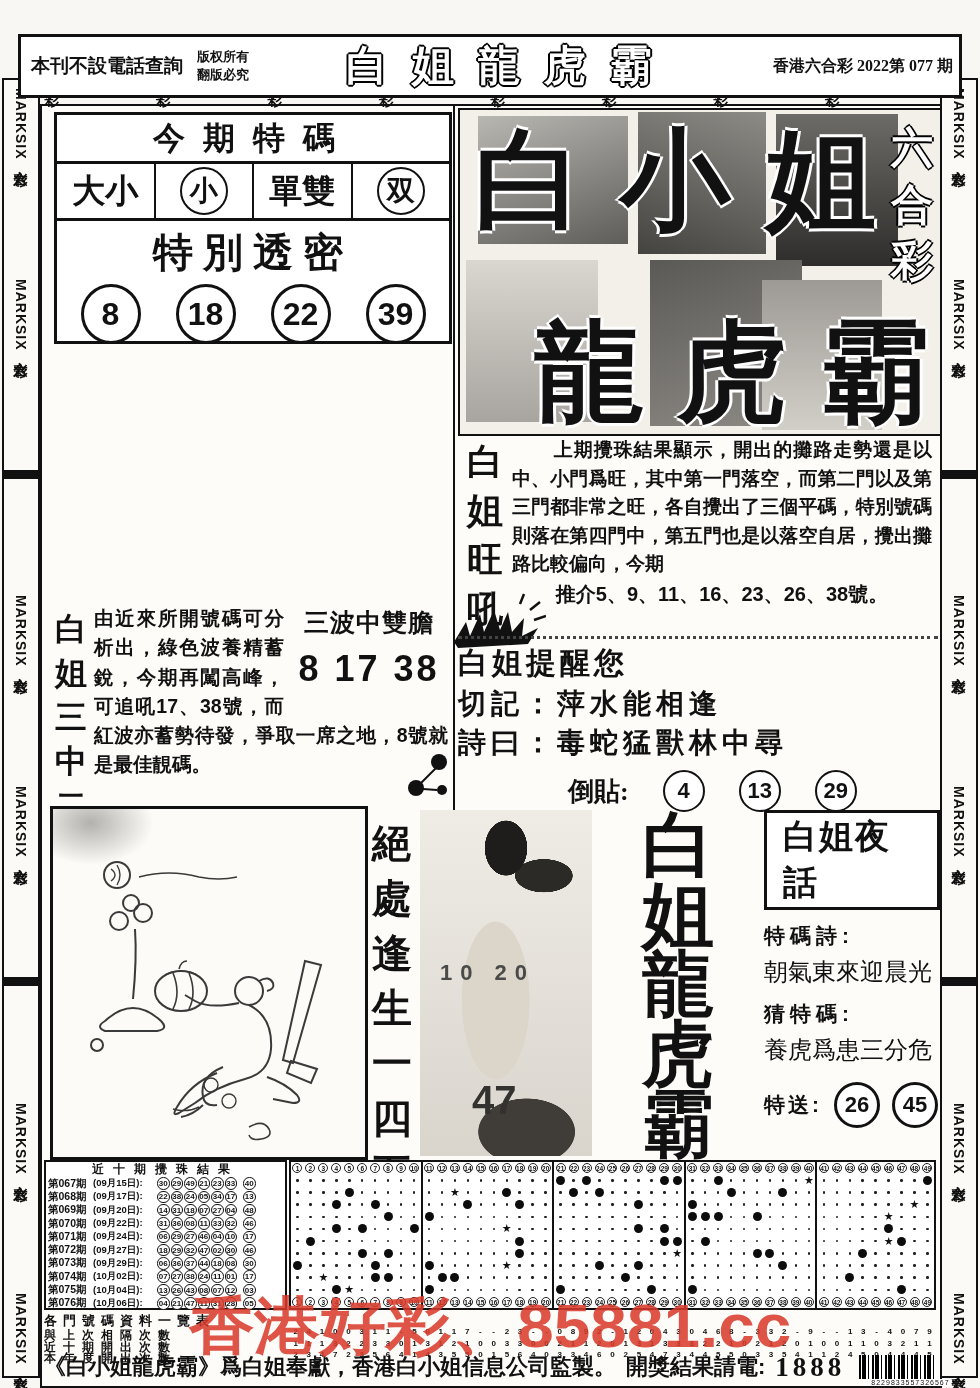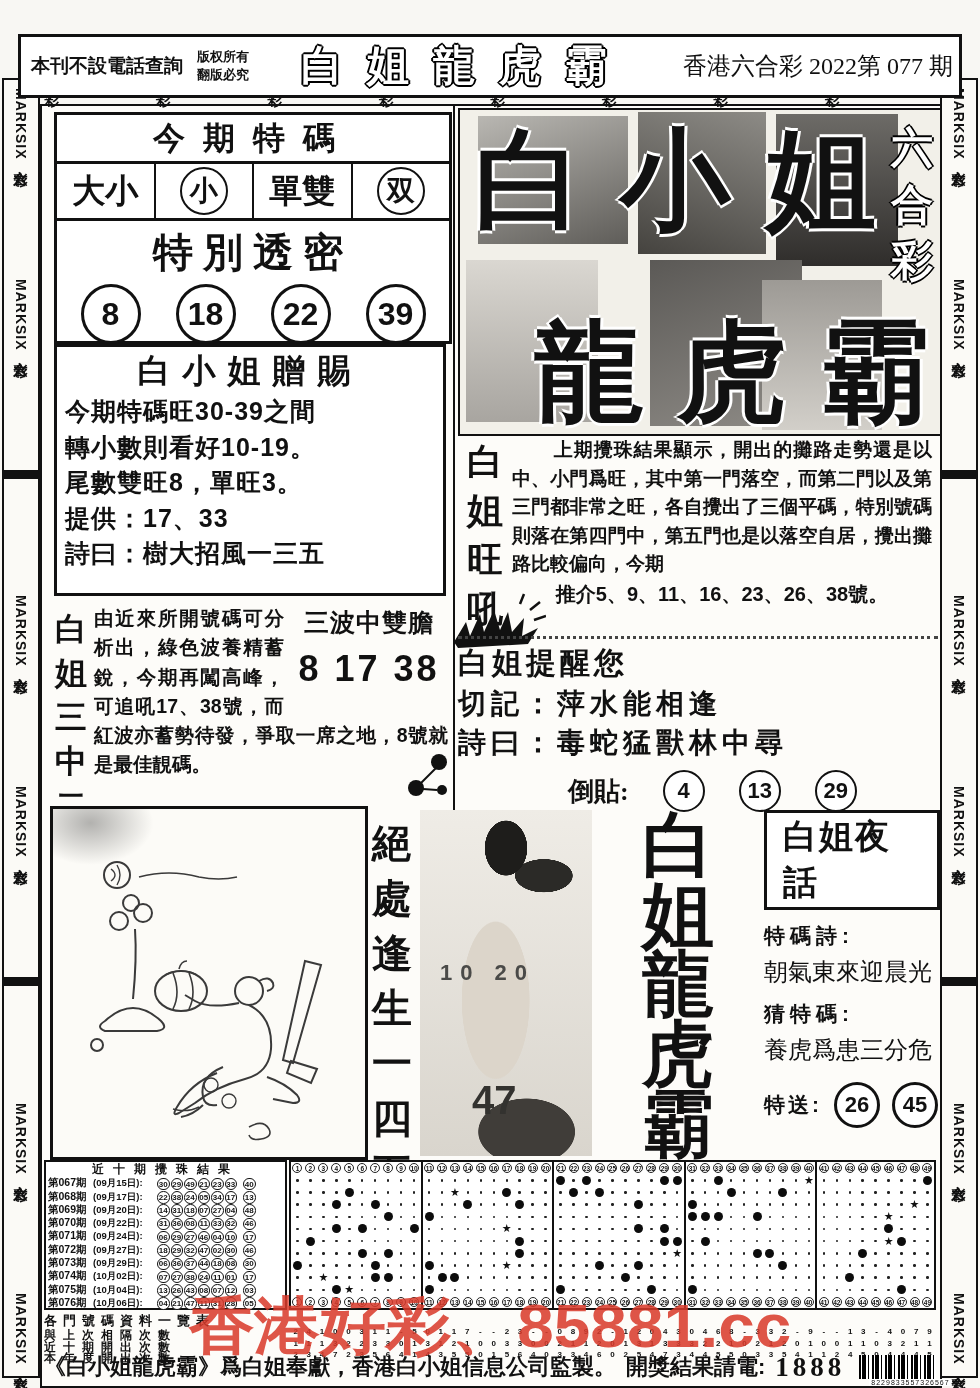--- a/index.html
+++ b/index.html
@@ -13,21 +13,21 @@
   .vtext{writing-mode:vertical-rl;text-orientation:mixed;font-weight:bold;font-size:14px;letter-spacing:1px;white-space:nowrap;}
   .strip .seg-bar{width:100%;height:9px;background:#111;}
   
   .header-box{position:absolute;left:18px;top:34px;width:938px;height:58px;border:3px solid #111;background:#fff;
               display:flex;align-items:center;z-index:6;}
   .notice{font-size:19px;font-weight:bold;margin-left:10px;white-space:nowrap;}
   .copyright{font-size:13px;font-weight:bold;margin-left:14px;line-height:1.35;white-space:nowrap;}
   .main-title{flex:1;text-align:center;font-size:42px;font-weight:bold;letter-spacing:24px;
               font-family:"Liberation Serif","DejaVu Serif",serif;color:#fff;
               text-shadow:-2px 0 #000,2px 0 #000,0 -2px #000,0 2px #000,-1px -1px #000,1px 1px #000,1px -1px #000,-1px 1px #000;}
-  .issue{font-size:24px;font-weight:normal;margin-right:6px;white-space:nowrap;font-family:"Liberation Serif","DejaVu Serif",serif;}
+  .issue{font-size:16px;font-weight:bold;margin-right:6px;white-space:nowrap;font-family:"Liberation Serif","DejaVu Serif",serif;}
   .marksix-row{position:absolute;left:44px;top:80px;width:892px;height:22px;display:flex;justify-content:space-between;
                align-items:center;font-weight:900;font-size:15px;z-index:4;}
   .frame{position:absolute;left:40px;top:104px;width:898px;height:1280px;border:2px solid #111;background:#fdfcf9;z-index:1;}
   .divider-v{position:absolute;left:453px;top:106px;width:2px;height:1050px;background:#111;z-index:2;}
   .abs{position:absolute;z-index:3;}
   
   .boxA{left:54px;top:112px;width:392px;height:226px;border:3px solid #111;background:#fff;}
   .boxA-title{font-size:32px;font-weight:900;text-align:center;letter-spacing:18px;border-bottom:3px solid #111;height:46px;line-height:46px;}
   .boxA-row{display:flex;height:54px;border-bottom:3px solid #111;}
   .boxA-cell{flex:1;display:flex;align-items:center;justify-content:center;font-size:33px;font-weight:900;}
@@ -92,21 +92,21 @@
   
   .boxG{left:458px;top:636px;width:480px;height:168px;border-top:3px dotted #444;padding-top:4px;}
   .boxG-title{font-size:30px;font-weight:900;letter-spacing:4px;font-family:"Liberation Serif","DejaVu Serif",serif;}
   .boxG-line{font-size:28px;font-weight:bold;letter-spacing:5px;margin-top:1px;white-space:nowrap;}
   .boxG-paste{display:flex;align-items:center;margin-top:8px;padding-left:110px;}
   .boxG-paste-label{font-size:26px;font-weight:900;font-family:"Liberation Serif","DejaVu Serif",serif;}
   .boxG .medcirc{margin-left:34px;width:38px;height:38px;font-size:22px;border-width:2px;}
   
   .rtable{left:44px;top:1160px;width:243px;height:150px;border:2px solid #111;background:#fff;box-sizing:border-box;}
   .rtable-title{height:15px;line-height:15px;font-size:12px;font-weight:900;text-align:center;letter-spacing:9px;white-space:nowrap;overflow:hidden;}
-  .rrow{height:13.3px;display:flex;align-items:flex-end;font-weight:bold;padding-left:2px;}
+  .rrow{height:13.3px;display:flex;align-items:center;font-weight:bold;padding-left:2px;}
   .rp{width:45px;font-size:10.5px;white-space:nowrap;}
   .rd{width:64px;font-size:9.5px;white-space:nowrap;}
   .mini{width:12.5px;height:12.5px;border:1px solid #111;border-radius:50%;font-size:8px;font-weight:bold;
         display:inline-flex;align-items:center;justify-content:center;margin-right:1px;background:#fff;box-sizing:border-box;}
   .mini.sp{margin-left:5px;}
   
   .matrix{left:289px;top:1160px;width:647px;height:150px;border:2px solid #111;background:#fff;display:flex;box-sizing:border-box;}
   .mgroup{display:flex;flex-direction:column;}
   .mgroup + .mgroup{border-left:2px solid #111;}
   .mrow{display:flex;flex:1;}
@@ -198,30 +198,20 @@
     </div>
     <div class="boxA-secret">特別透密</div>
     <div class="boxA-circles">
         <span class="bigcirc">8</span>
         <span class="bigcirc">18</span>
         <span class="bigcirc">22</span>
         <span class="bigcirc">39</span>
       </div>
   </div>
 
-  <div class="abs boxB">
-    <div class="boxB-title">白小姐贈賜</div>
-    <div>
-        <div class="boxB-line">今期特碼旺30-39之間</div>
-        <div class="boxB-line">轉小數則看好10-19。</div>
-        <div class="boxB-line">尾數雙旺8，單旺3。</div>
-        <div class="boxB-line">提供：17、33</div>
-        <div class="boxB-line">詩曰：樹大招風一三五</div>
-      </div>
-  </div>
 
   <div class="abs boxC">
     <div class="vlabel">
         <span>白</span>
         <span>姐</span>
         <span>三</span>
         <span>中</span>
         <span>二</span>
       </div>
     <div class="boxC-body">

